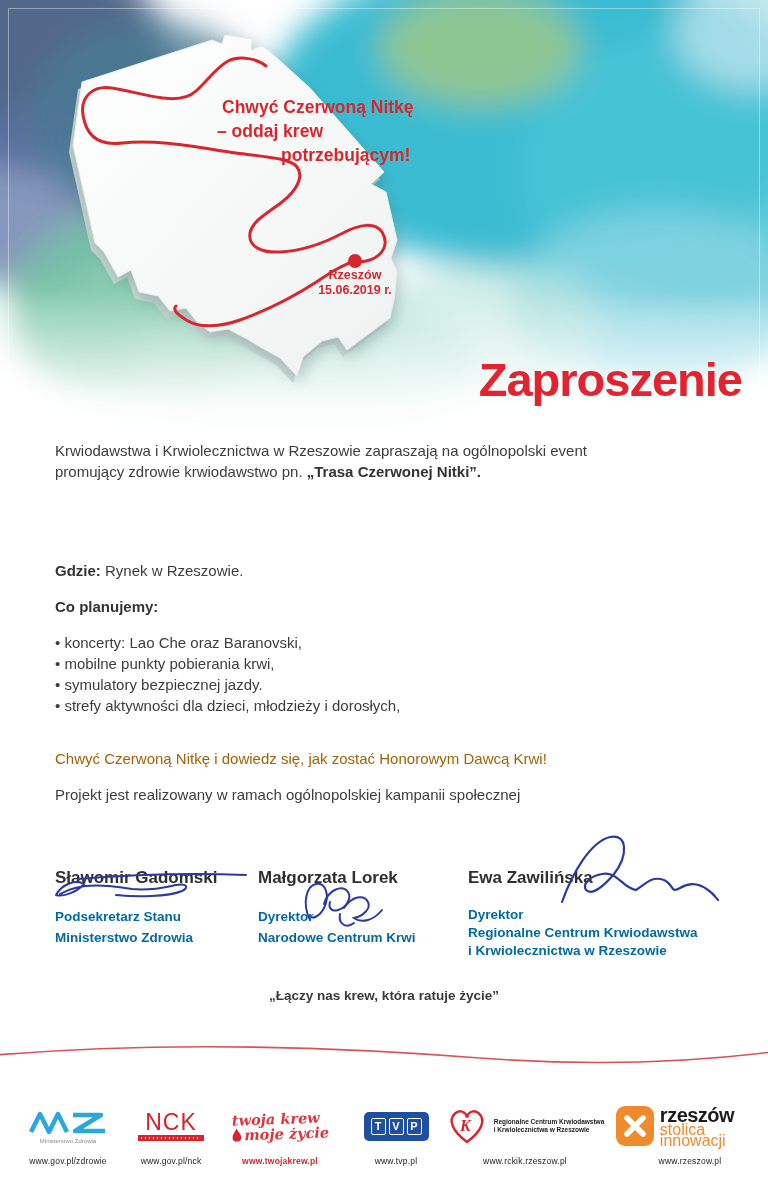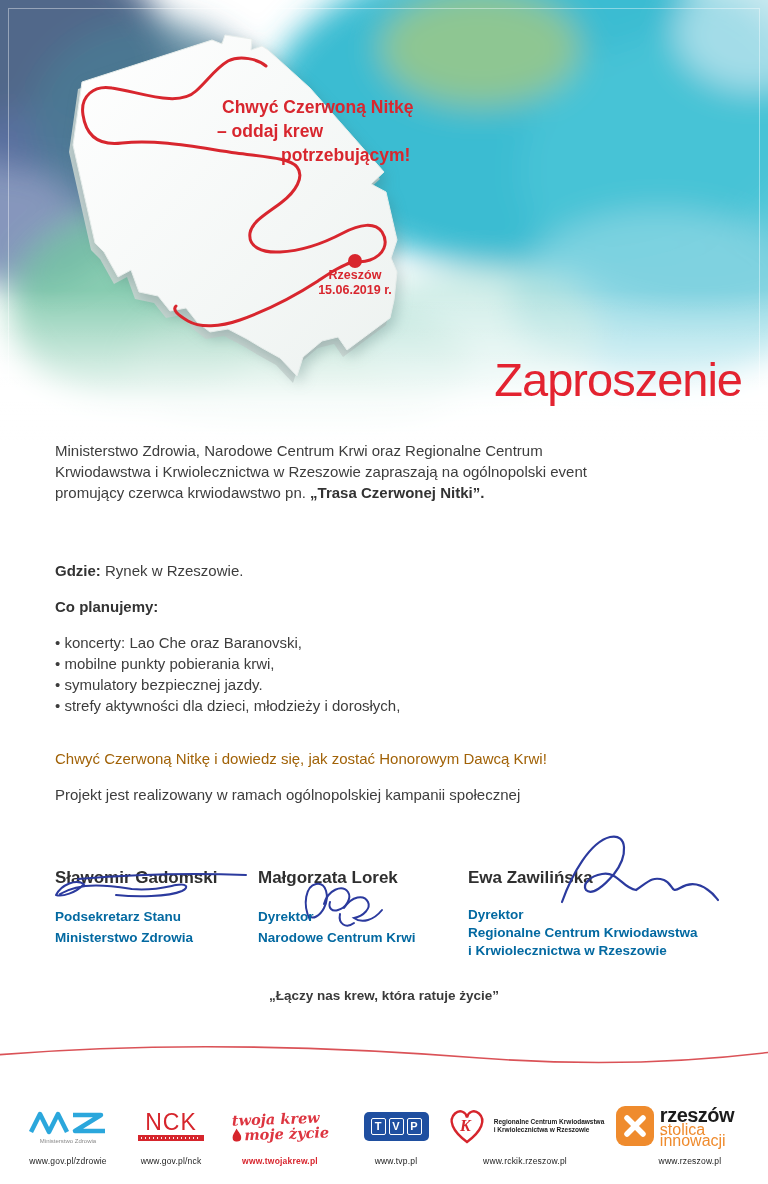--- a/index.html
+++ b/index.html
@@ -9,21 +9,21 @@
     overflow:hidden; font-family:"Liberation Sans", sans-serif; color:#3d3d3d;
   }
   
   .header-art { position:absolute; left:0; top:0; width:768px; height:440px; }
   .map-text { position:absolute; color:#d8262e; font-weight:bold; font-size:17.5px; white-space:nowrap; }
   .map-h1 { left:222px; top:97px; }
   .map-h2 { left:217px; top:121px; }
   .map-h3 { left:281px; top:145px; }
   .city-label { position:absolute; left:293px; top:268px; width:124px; text-align:center;
     color:#d8262e; font-weight:bold; font-size:12.5px; line-height:15px; }
-  .doc-title { position:absolute; right:26px; top:352px; font-size:47px; font-weight:normal;
+  .doc-title { position:absolute; right:26px; top:352px; font-size:47px; font-weight:bold;
     color:#e32330; letter-spacing:-1px; white-space:nowrap; }
   
   .tblock { position:absolute; left:55px; font-size:15px; line-height:21px; color:#3d3d3d; white-space:nowrap; }
   .b { font-weight:bold; color:#333; }
   .red { color:#d8262e; font-weight:bold; }
   .intro { top:440px; }
   .kiedy { top:524px; }
   .gdzie { top:560px; }
   .plan  { top:596px; }
   .bullets { top:632px; list-style:none; }
@@ -124,23 +124,22 @@
   <div class="map-text map-h2">– oddaj krew</div>
   <div class="map-text map-h3">potrzebującym!</div>
   <div class="city-label">
     <div>Rzeszów</div>
     <div>15.06.2019 r.</div>
   </div>
 
   <div class="doc-title">Zaproszenie</div>
 
   <div class="tblock intro">
-    <div>Ministerstwo Zdrowia, Narodowe Centrum Krwi oraz Regionalne Centrum</div>
     <div>Krwiodawstwa i Krwiolecznictwa w Rzeszowie zapraszają na ogólnopolski event</div>
-    <div><span>promujący czerwca krwiodawstwo pn. </span><span class="b">„Trasa Czerwonej Nitki”.</span></div>
+    <div><span>promujący zdrowie krwiodawstwo pn. </span><span class="b">„Trasa Czerwonej Nitki”.</span></div>
   </div>
 
 
   <div class="tblock gdzie">
     <span class="b">Gdzie:</span><span> Rynek w Rzeszowie.</span>
   </div>
 
   <div class="tblock plan b">Co planujemy:</div>
 
   <ul class="tblock bullets">

